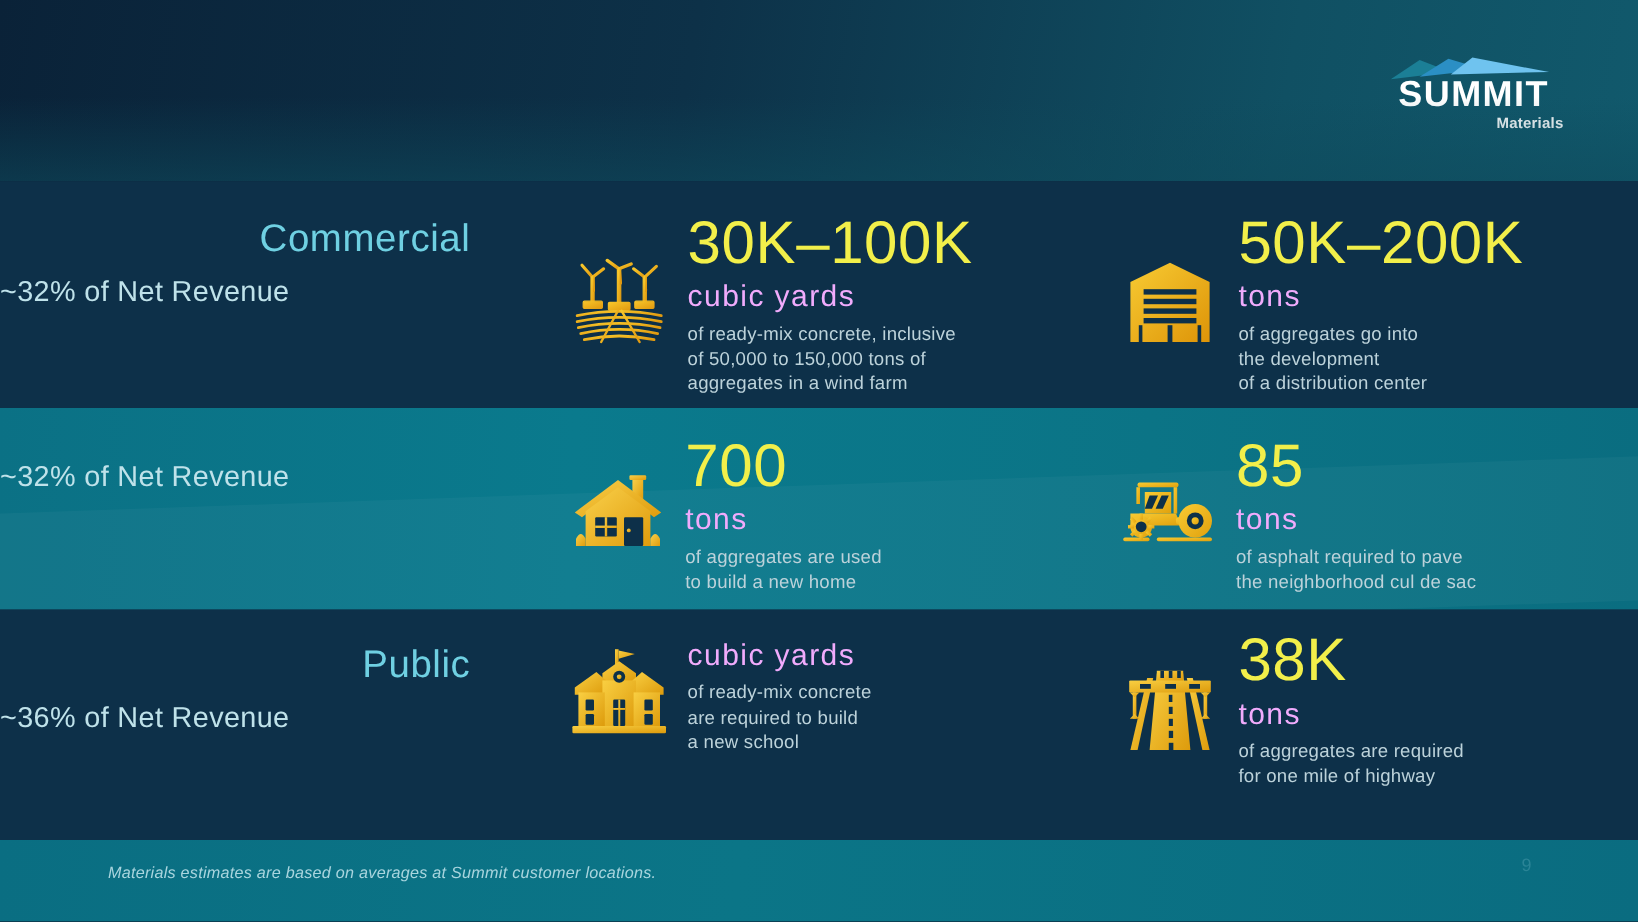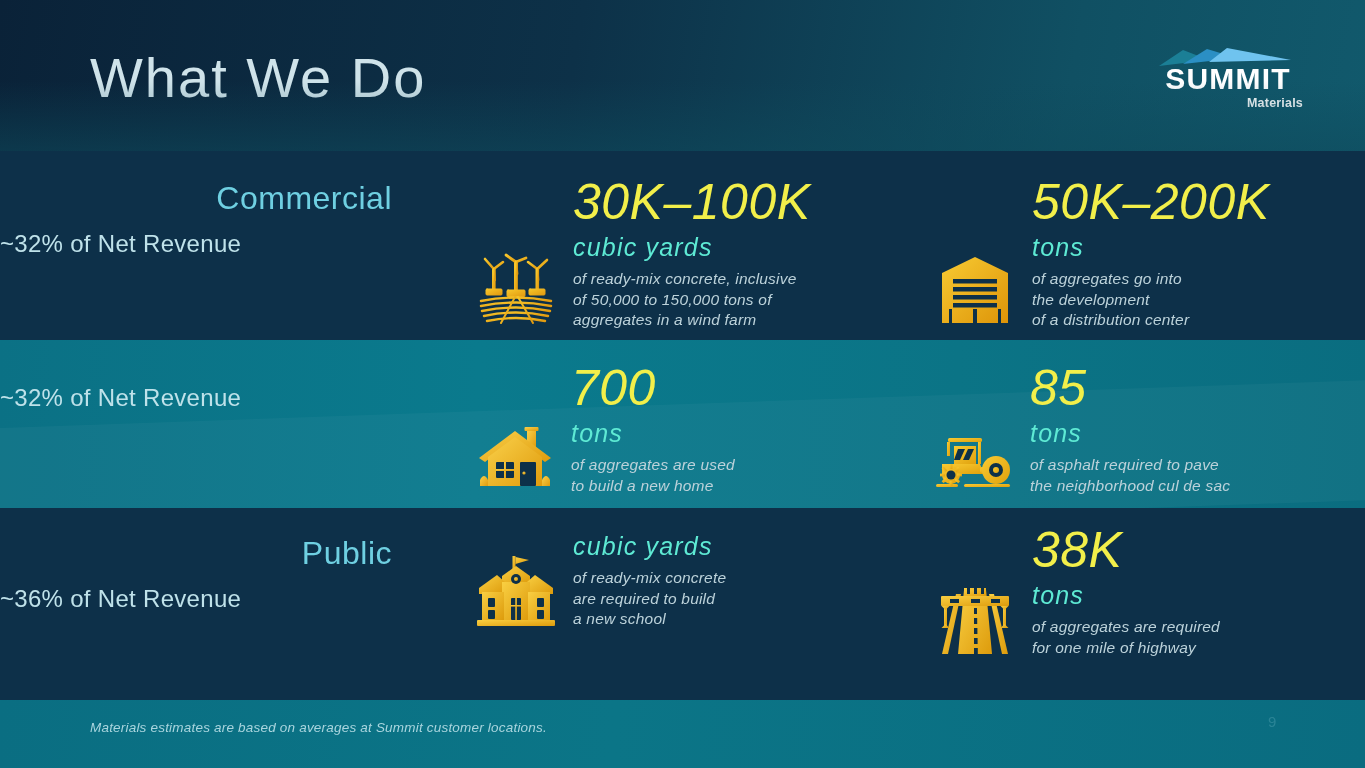--- a/index.html
+++ b/index.html
@@ -65,30 +65,30 @@
     margin-top:16px; font-size:24px; font-weight:400; color:#bfe2ea;
     letter-spacing:.3px; padding-right:134px;
   }
   .band1 .cat { top:31px; }
   .band2 .cat { top:28px; }
   .band3 .cat { top:29px; }
   .band2 .cat-pct { padding-right:126px; }
   .band3 .cat-pct { padding-right:133px; }
 
   
-  .stat { position:absolute; display:flex; align-items:flex-end;font-style:italic; }
+  .stat { position:absolute; display:flex; align-items:center; }
   .stat-icon { width:82px; flex:0 0 82px; margin-right:16px; }
   .stat-icon svg { display:block; }
   .stat-body { padding-top:2px; }
   .stat-value {
     font-size:50px; font-weight:300; color:#f2ef4a; line-height:.98;
     letter-spacing:.5px; white-space:nowrap;
   }
   .stat-unit {
-    font-size:25px; font-weight:300; color:#5eead4; line-height:1.15;
+    font-size:25px; font-weight:300; color:#f0abfc; line-height:1.15;
     letter-spacing:1.2px; margin-top:6px;
   }
   .stat-desc {
     font-size:15.5px; font-weight:300; color:#bcd2da; line-height:1.34;
     letter-spacing:.2px; margin-top:7px; white-space:pre-line;
   }
 
   .s-c1 { left:475px; top:176px; }
   .s-c2 { left:934px; top:176px; }
   .s-r1 { left:475px; top:362px; }
@@ -111,21 +111,20 @@
     position:absolute; left:1268px; top:713px;
     font-size:15px; font-weight:300; color:#2a8496; letter-spacing:.5px;
   }
 </style>
 </head>
 <body>
 
 <div class="slide">
 
   <div class="header">
-    <div class="title">What We Do</div>
 
     <div class="logo">
       <svg width="150" height="72" viewBox="0 0 150 72">
         <path d="M6 22 L30 6 L56 16 L6 22 Z" fill="#1b7f96"></path>
         <path d="M30 20 L54 5 L84 14 L30 20 Z" fill="#2b8fc4"></path>
         <path d="M56 18 L74 4 L138 16 L56 18 Z" fill="#6fc3ef"></path>
       </svg>
       <div class="logo-name">SUMMIT</div>
       <div class="logo-sub">Materials</div>
     </div>

